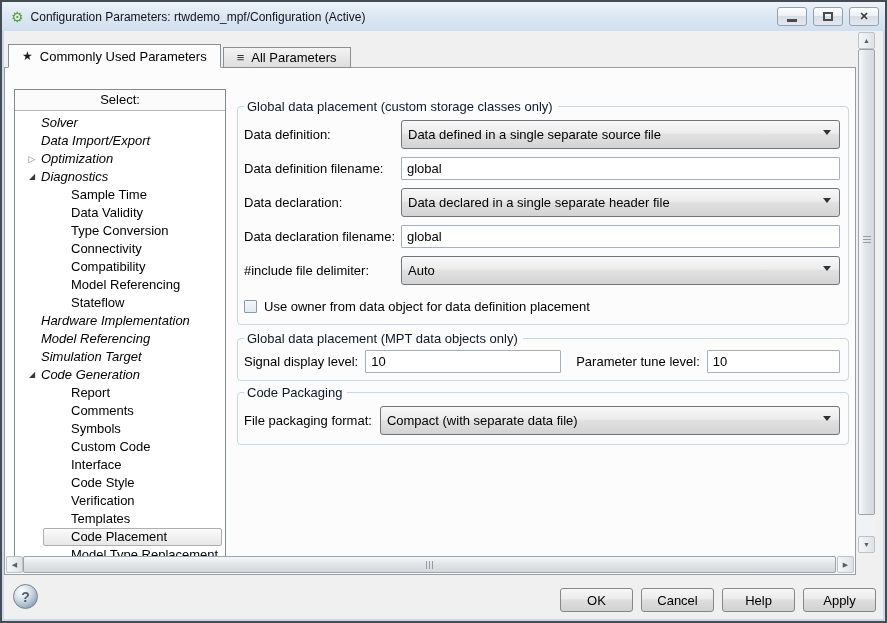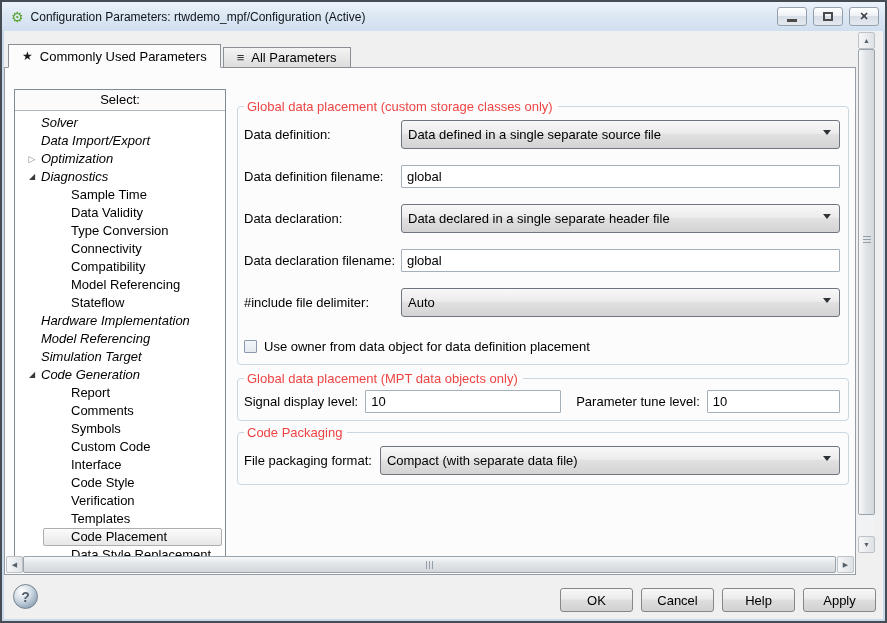--- a/index.html
+++ b/index.html
@@ -55,22 +55,22 @@
                 border:1px solid #aeaeae; border-radius:2px; }
   .tree-label { position:relative; }
 
   
   .main { position:absolute; left:232px; top:38px; width:612px; }
   .group { position:relative; border:1px solid #c8d7e2; border-radius:4px;
            padding:13px 8px 9px 6px; }
   .group.g2 { margin-top:13px; padding-top:11px; padding-bottom:7px; }
   .group.g3 { margin-top:11px; }
   .group-title { position:absolute; top:-8px; left:6px; background:#fcfcfc;
-                 padding:0 5px 0 3px; font-size:13px; color:#ef4444; }
-  .rows { display:grid; grid-template-columns:157px 1fr; row-gap:16px; align-items:center; }
+                 padding:0 5px 0 3px; font-size:13px; color:#0f172a; }
+  .rows { display:grid; grid-template-columns:157px 1fr; row-gap:8px; align-items:center; }
   .field-label { font-size:13px; color:#000; }
   .combo { position:relative; display:flex; align-items:center; height:29px;
            border:1px solid #6e757c; border-radius:3px; overflow:hidden;
            background:linear-gradient(#f8f8f8, #ececec 45%, #e1e1e1 50%, #d3d3d3);
            padding:0 24px 0 6px; font-size:13px; color:#000; white-space:nowrap; cursor:default; }
   .combo-arrow { position:absolute; right:8px; top:9px; width:0; height:0;
            border-left:4px solid transparent; border-right:4px solid transparent;
            border-top:5px solid #303336; }
   .textbox { height:23px; width:100%; border:1px solid #a6b0ba; background:#fff;
            font:13px "Liberation Sans", sans-serif; color:#000; padding:0 5px; border-radius:1px; }
@@ -171,21 +171,21 @@
           <div class="tree-row d1"><span class="tree-arrow expanded">◢</span><span class="tree-label">Code Generation</span></div>
           <div class="tree-row d2"><span class="tree-label">Report</span></div>
           <div class="tree-row d2"><span class="tree-label">Comments</span></div>
           <div class="tree-row d2"><span class="tree-label">Symbols</span></div>
           <div class="tree-row d2"><span class="tree-label">Custom Code</span></div>
           <div class="tree-row d2"><span class="tree-label">Interface</span></div>
           <div class="tree-row d2"><span class="tree-label">Code Style</span></div>
           <div class="tree-row d2"><span class="tree-label">Verification</span></div>
           <div class="tree-row d2"><span class="tree-label">Templates</span></div>
           <div class="tree-row d2 selected"><span class="tree-label">Code Placement</span></div>
-          <div class="tree-row d2"><span class="tree-label">Data Style Replacement</span></div>
+          <div class="tree-row d2"><span class="tree-label">Model Type Replacement</span></div>
         </div>
     </div>
 
     <div class="main">
 
       <div class="group g1">
         <div class="group-title">Global data placement (custom storage classes only)</div>
         <div class="rows">
           <span class="field-label">Data definition:</span>
           <div class="combo">

